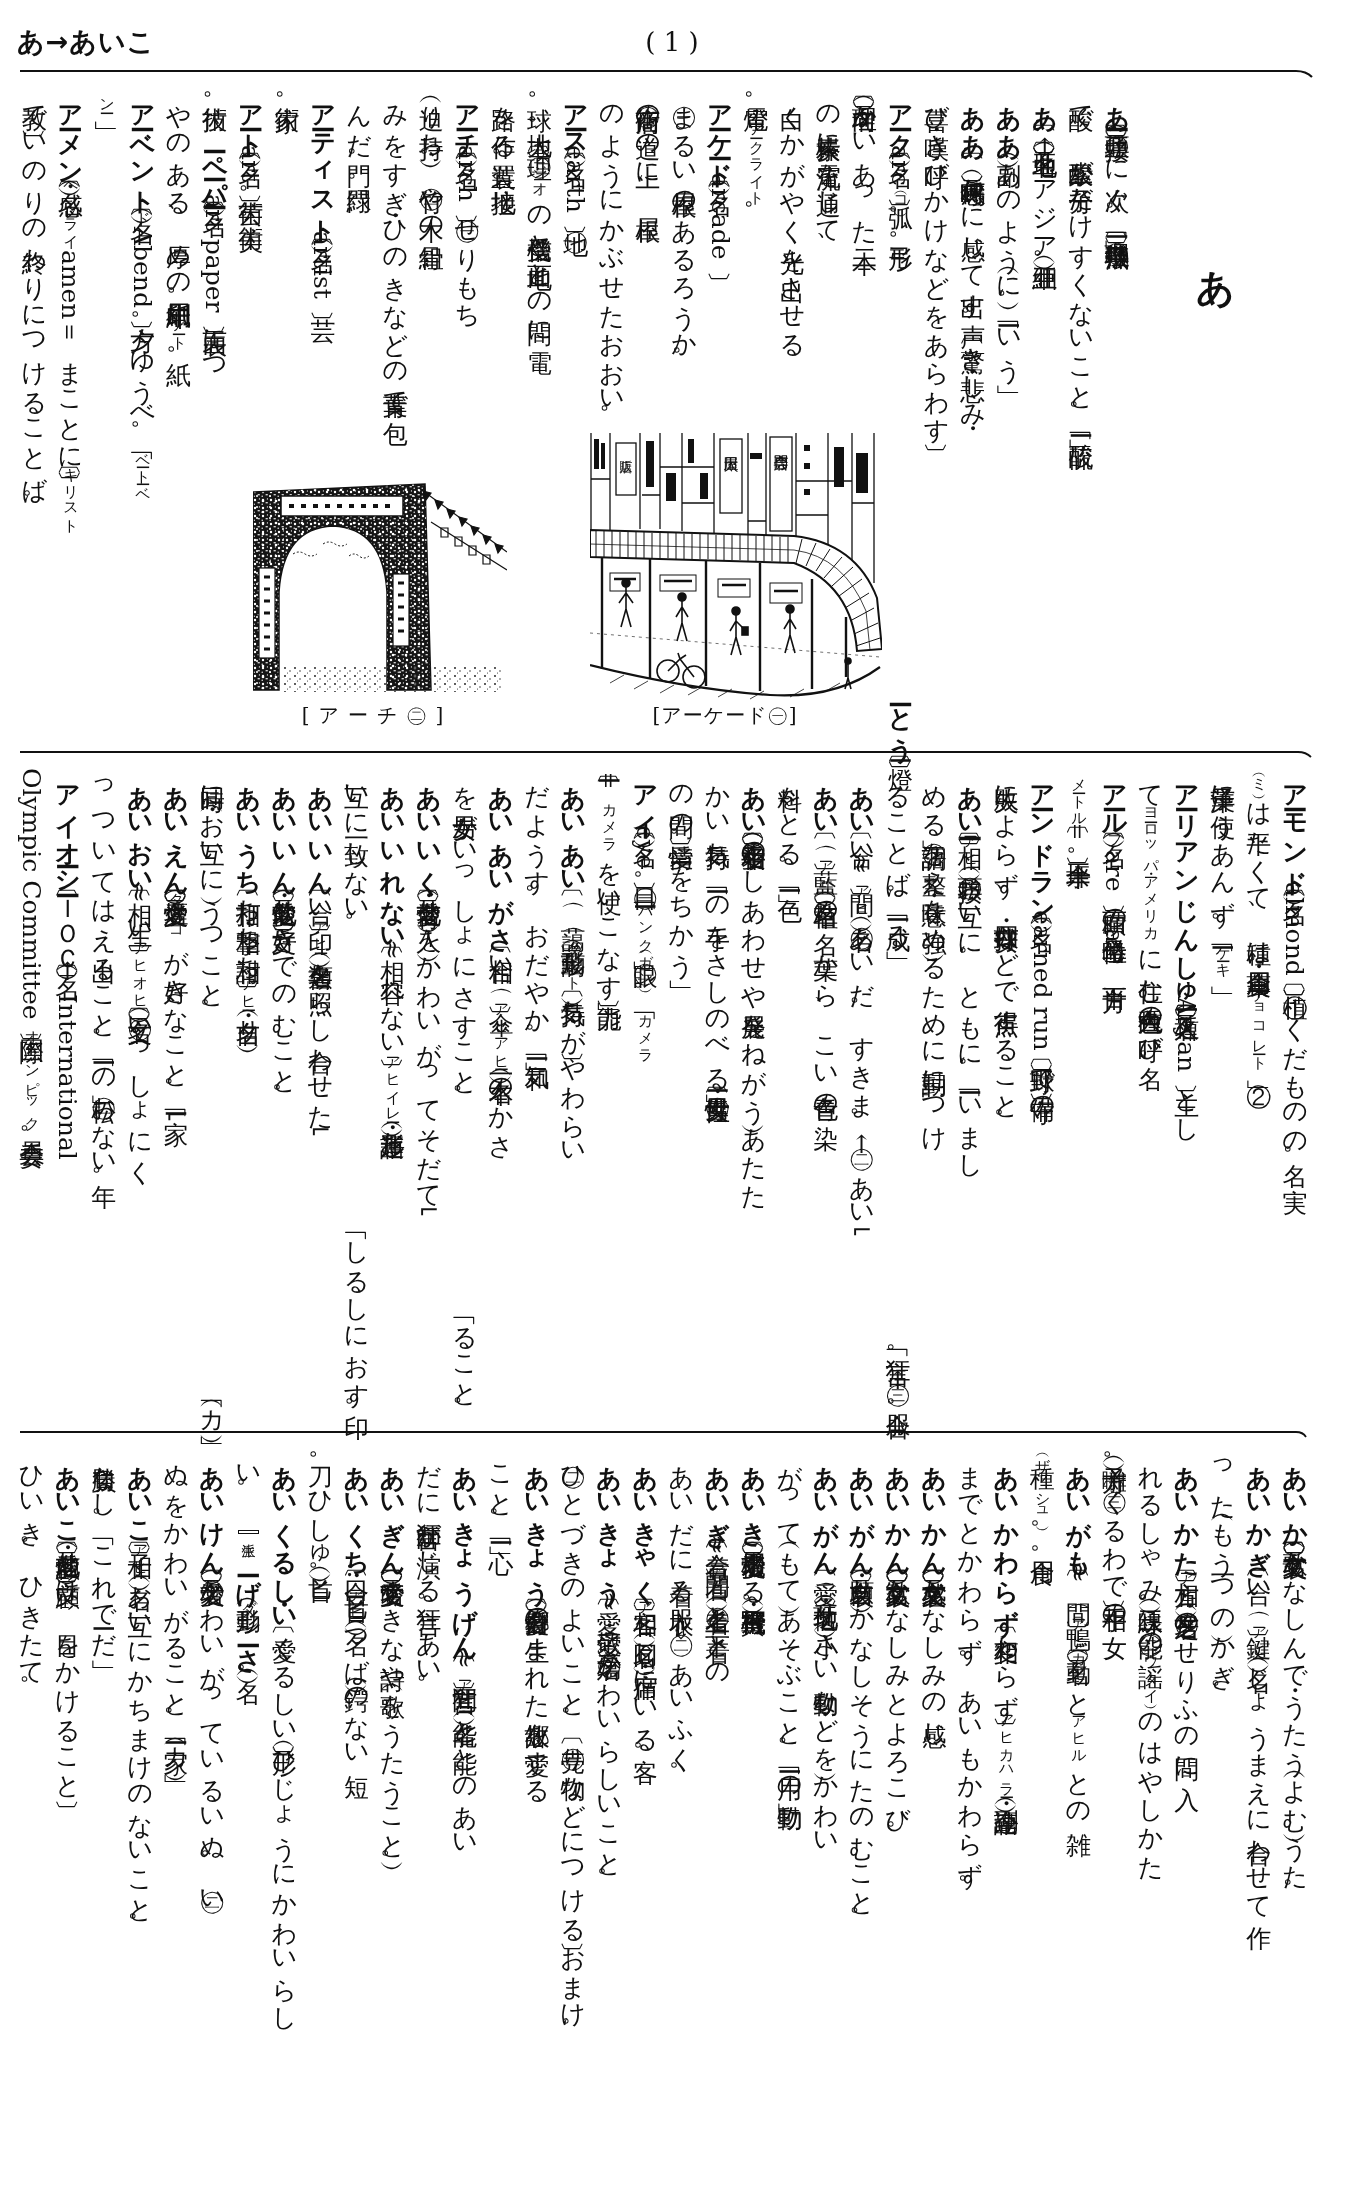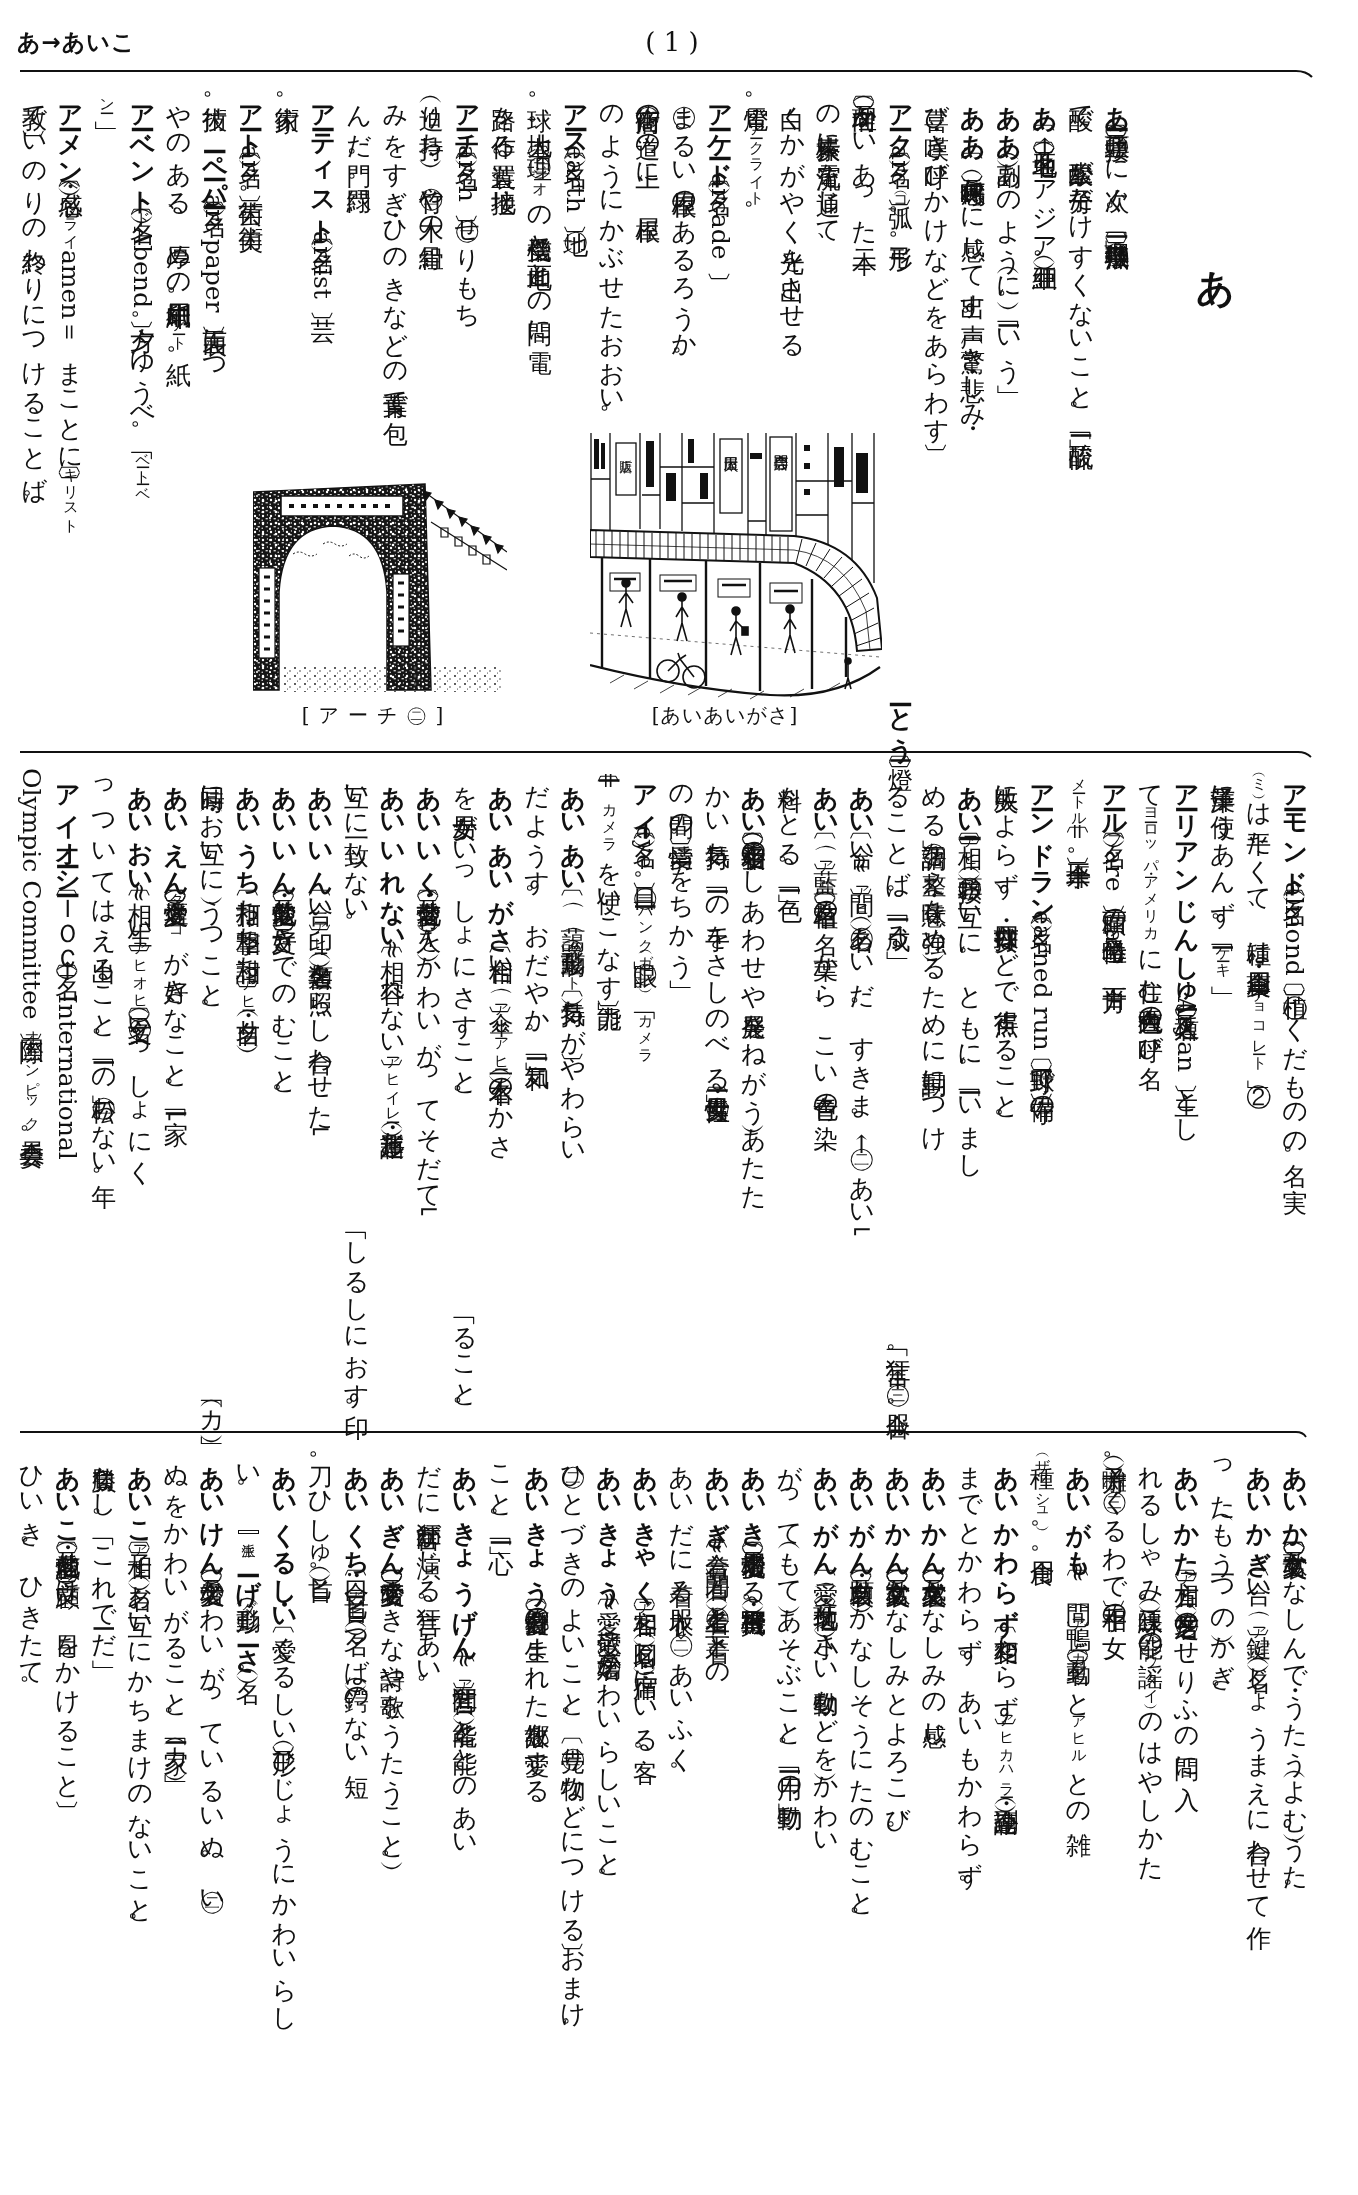--- a/index.html
+++ b/index.html
@@ -1,18 +1,18 @@
 <!DOCTYPE html>
 <html><head>
 <meta charset="utf-8">
 <style>
 *{box-sizing:border-box;}
 html,body{margin:0;padding:0;background:#fff;}
 #page{position:relative;width:1358px;height:2195px;background:#fff;color:#111;overflow:hidden;font-family:"DejaVu Serif",serif;}
-.hdr-range{position:absolute;left:17px;top:26px;font-family:"DejaVu Sans",sans-serif;font-weight:bold;font-size:23px;letter-spacing:1px;line-height:32px;white-space:nowrap;}
+.hdr-range{position:absolute;left:17px;top:26px;font-family:"DejaVu Sans",sans-serif;font-weight:bold;font-size:27px;letter-spacing:1px;line-height:32px;white-space:nowrap;}
 .hdr-page{position:absolute;left:622px;top:26px;width:100px;text-align:center;font-family:"DejaVu Serif",serif;font-size:26px;line-height:32px;white-space:pre;}
 .rules{position:absolute;left:0;top:0;width:1358px;height:2195px;pointer-events:none;}
 .index-char{position:absolute;left:1196px;top:268px;font-family:"DejaVu Sans",sans-serif;font-weight:bold;font-size:38px;line-height:40px;}
 .band{position:absolute;writing-mode:vertical-rl;line-height:1;}
 #band1{left:16px;top:88px;width:1119.1px;height:660px;}
 #band2{left:13.4px;top:768px;width:1299.6px;height:652px;}
 #band3{left:13.4px;top:1448px;width:1299.6px;height:660px;}
 .col{width:36.1px;height:100%;display:flex;flex-direction:row;align-items:center;justify-content:flex-start;white-space:nowrap;font-family:"DejaVu Serif",serif;font-size:25px;}
 .seg{flex:0 0 auto;white-space:pre;}
 .hw{font-family:"DejaVu Sans",sans-serif;font-weight:bold;}
@@ -582,21 +582,21 @@
         <circle cx="258" cy="228" r="3" fill="#111"></circle>
           <path d="M258,231V245M258,245L255,256M258,245L261,256"></path>
       </g>
       <g stroke="#111" stroke-width="1.6" fill="none">
         <circle cx="78" cy="238" r="11"></circle>
           <circle cx="104" cy="244" r="11"></circle>
         <path d="M78,238L90,226L104,244M90,226L96,222M90,226L88,220"></path>
       </g>
     </svg>
   </div>
-  <div class="fig-cap" id="cap-arcade">[あいあいがさ]</div>
+  <div class="fig-cap" id="cap-arcade">[アーケード㊀]</div>
 
   <div class="figure" id="fig-arch">
     <svg viewBox="0 0 254 212" width="254" height="212">
       <defs>
         <pattern id="leafPat" width="8" height="8" patternUnits="userSpaceOnUse">
           <rect width="8" height="8" fill="#151515"></rect>
           <circle cx="2" cy="2" r="1.2" fill="#fff"></circle>
           <rect x="4.6" y="4.2" width="2.2" height="1.1" fill="#fff"></rect>
           <circle cx="6.4" cy="0.9" r="0.6" fill="#fff"></circle>
           <circle cx="1.2" cy="6.3" r="0.7" fill="#fff"></circle>

